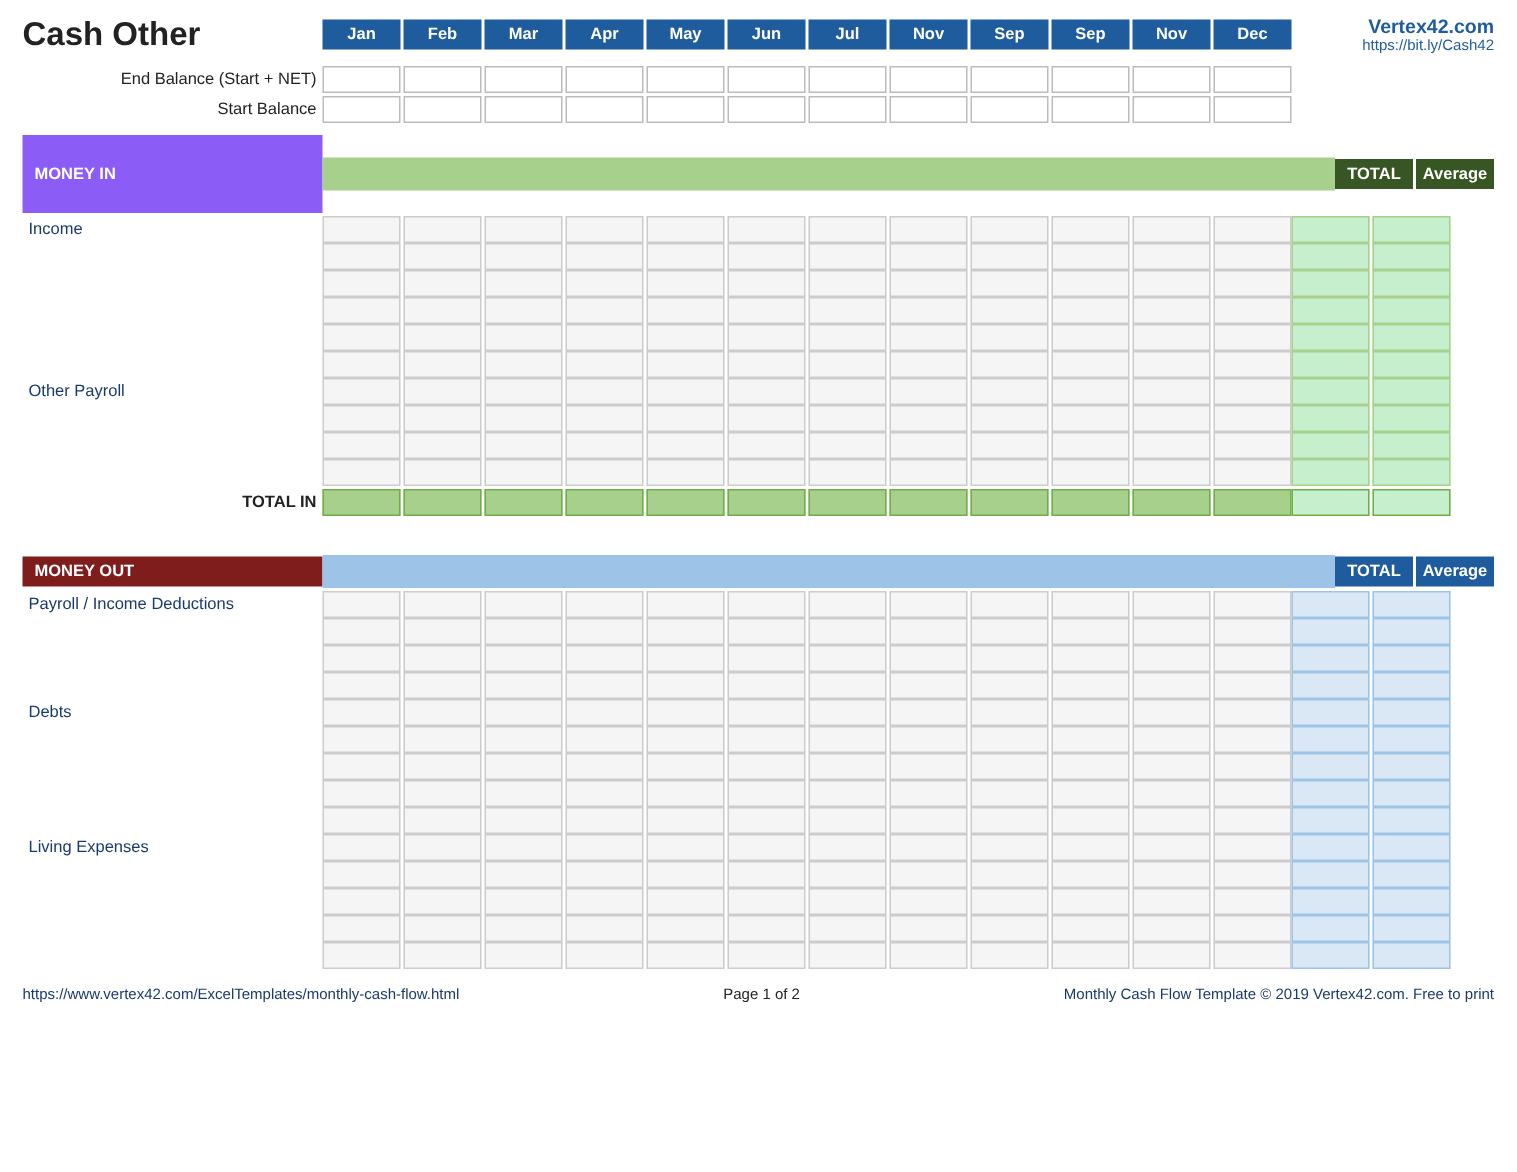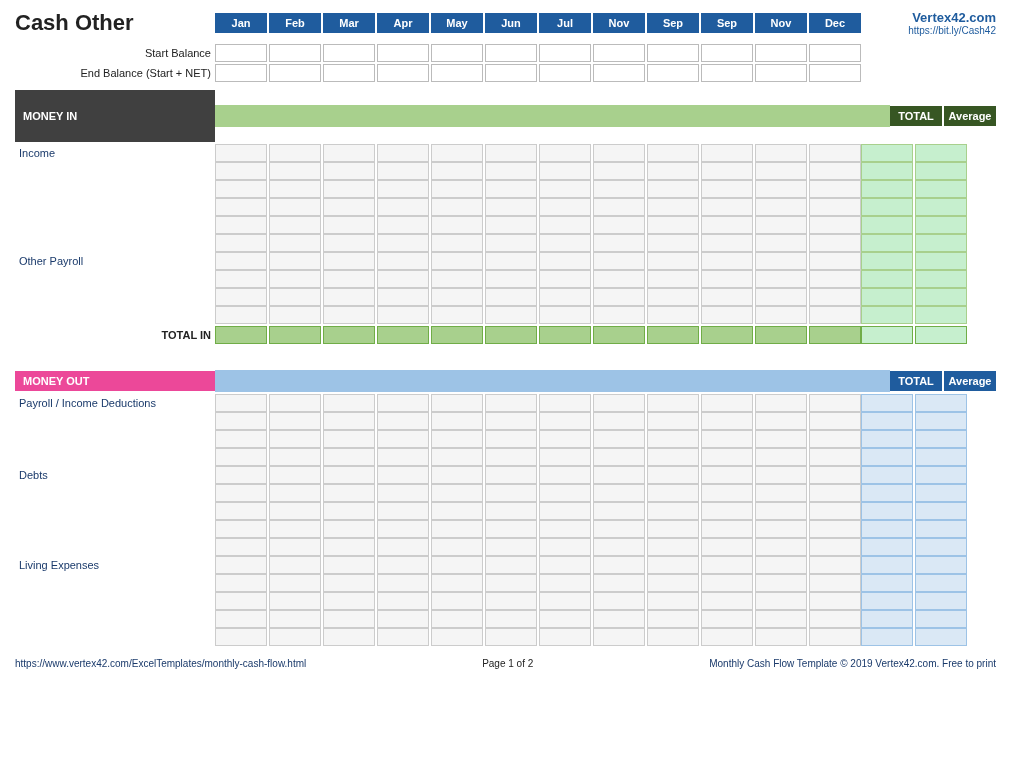--- a/index.html
+++ b/index.html
@@ -85,30 +85,30 @@
     }
 
     
     .section-header {
       display: flex;
       align-items: center;
       margin-bottom: 2px;
       margin-top: 8px;
     }
     .section-label-green {
-      background: #404040;
+      background: #8b5cf6;
       color: #fff;
       font-weight: bold;
       font-size: 11px;
       padding: 20px 8px;
       width: 200px;
       min-width: 200px;
     }
     .section-label-blue {
-      background: #ec4899;
+      background: #7f1d1d;
       color: #fff;
       font-weight: bold;
       font-size: 11px;
       padding: 4px 8px;
       width: 200px;
       min-width: 200px;
     }
     .section-header-cells {
       flex: 1;
       display: flex;
@@ -265,38 +265,38 @@
     <div class="month-tab">Dec</div>
   </div>
   <div class="vertex-info">
     <div class="vertex-title">Vertex42.com</div>
     <div class="vertex-link">https://bit.ly/Cash42</div>
   </div>
 </div>
 
 <div class="balance-section">
   <div class="balance-row">
+    <div class="balance-label">End Balance (Start + NET)</div>
+    <div class="balance-cells">
+      <div class="cell cell-white"></div>
+      <div class="cell cell-white"></div>
+      <div class="cell cell-white"></div>
+      <div class="cell cell-white"></div>
+      <div class="cell cell-white"></div>
+      <div class="cell cell-white"></div>
+      <div class="cell cell-white"></div>
+      <div class="cell cell-white"></div>
+      <div class="cell cell-white"></div>
+      <div class="cell cell-white"></div>
+      <div class="cell cell-white"></div>
+      <div class="cell cell-white"></div>
+    </div>
+  </div>
+  <div class="balance-row">
     <div class="balance-label">Start Balance</div>
-    <div class="balance-cells">
-      <div class="cell cell-white"></div>
-      <div class="cell cell-white"></div>
-      <div class="cell cell-white"></div>
-      <div class="cell cell-white"></div>
-      <div class="cell cell-white"></div>
-      <div class="cell cell-white"></div>
-      <div class="cell cell-white"></div>
-      <div class="cell cell-white"></div>
-      <div class="cell cell-white"></div>
-      <div class="cell cell-white"></div>
-      <div class="cell cell-white"></div>
-      <div class="cell cell-white"></div>
-    </div>
-  </div>
-  <div class="balance-row">
-    <div class="balance-label">End Balance (Start + NET)</div>
     <div class="balance-cells">
       <div class="cell cell-white"></div>
       <div class="cell cell-white"></div>
       <div class="cell cell-white"></div>
       <div class="cell cell-white"></div>
       <div class="cell cell-white"></div>
       <div class="cell cell-white"></div>
       <div class="cell cell-white"></div>
       <div class="cell cell-white"></div>
       <div class="cell cell-white"></div>

